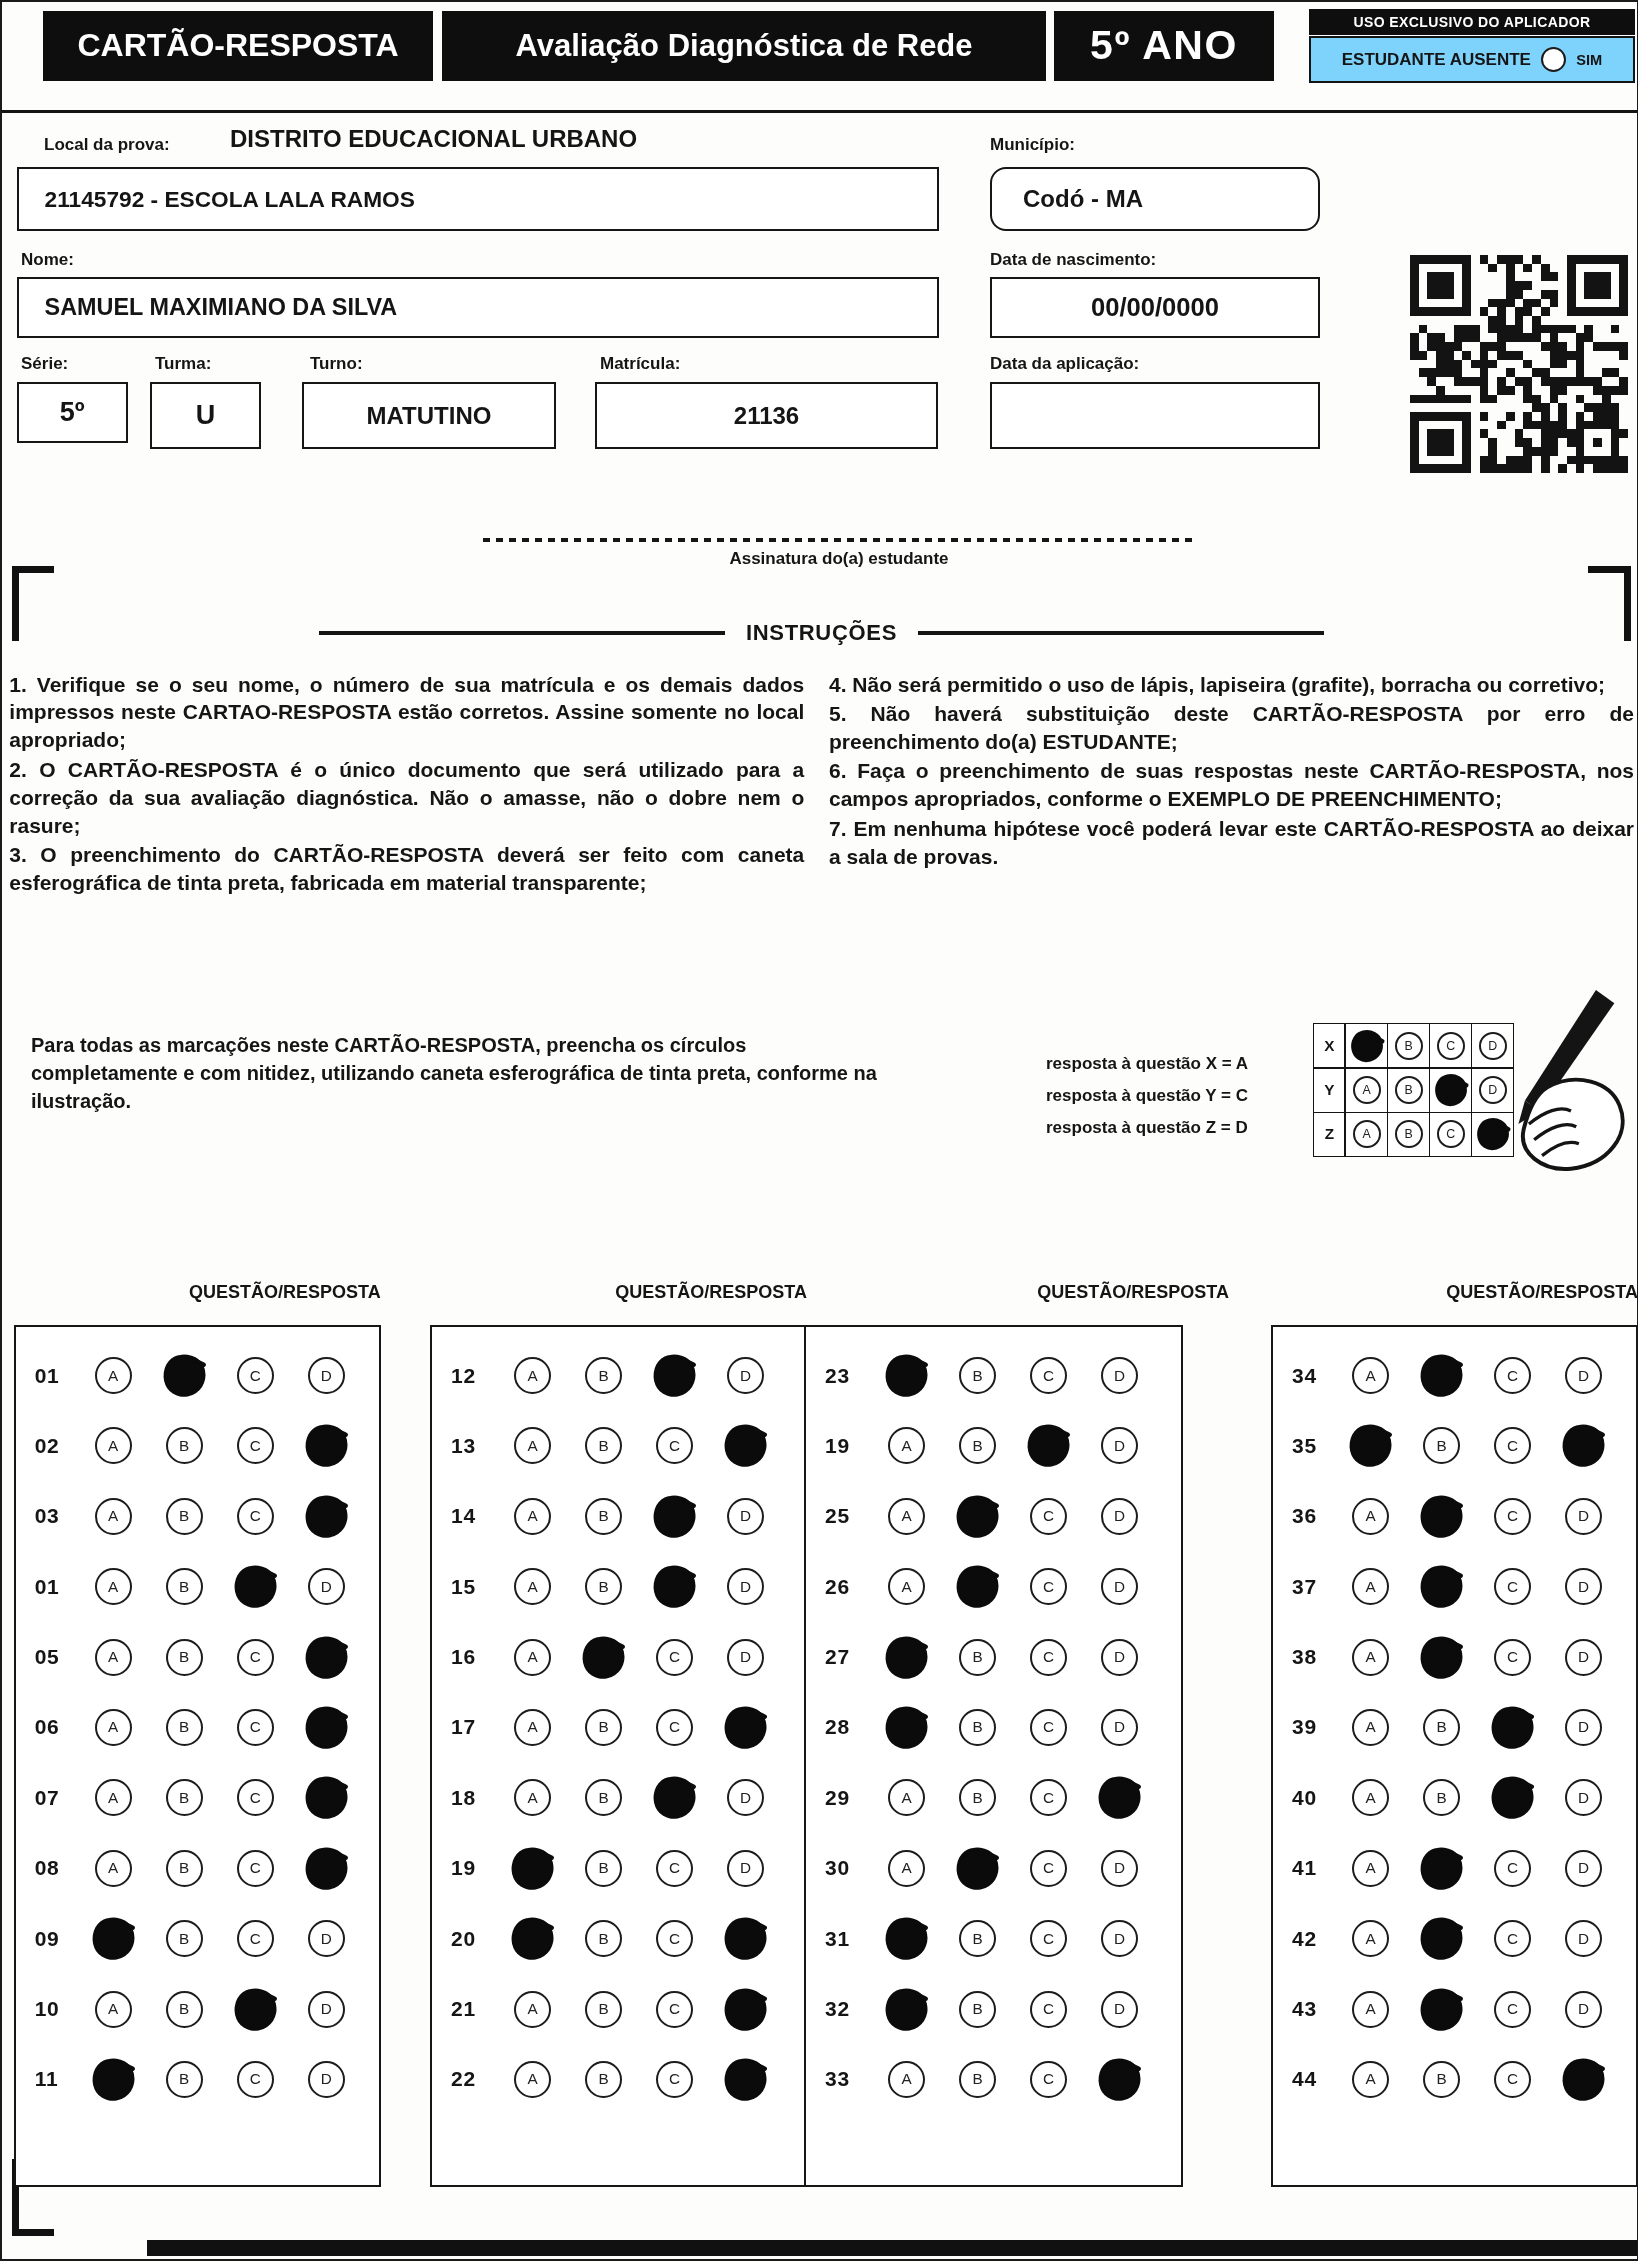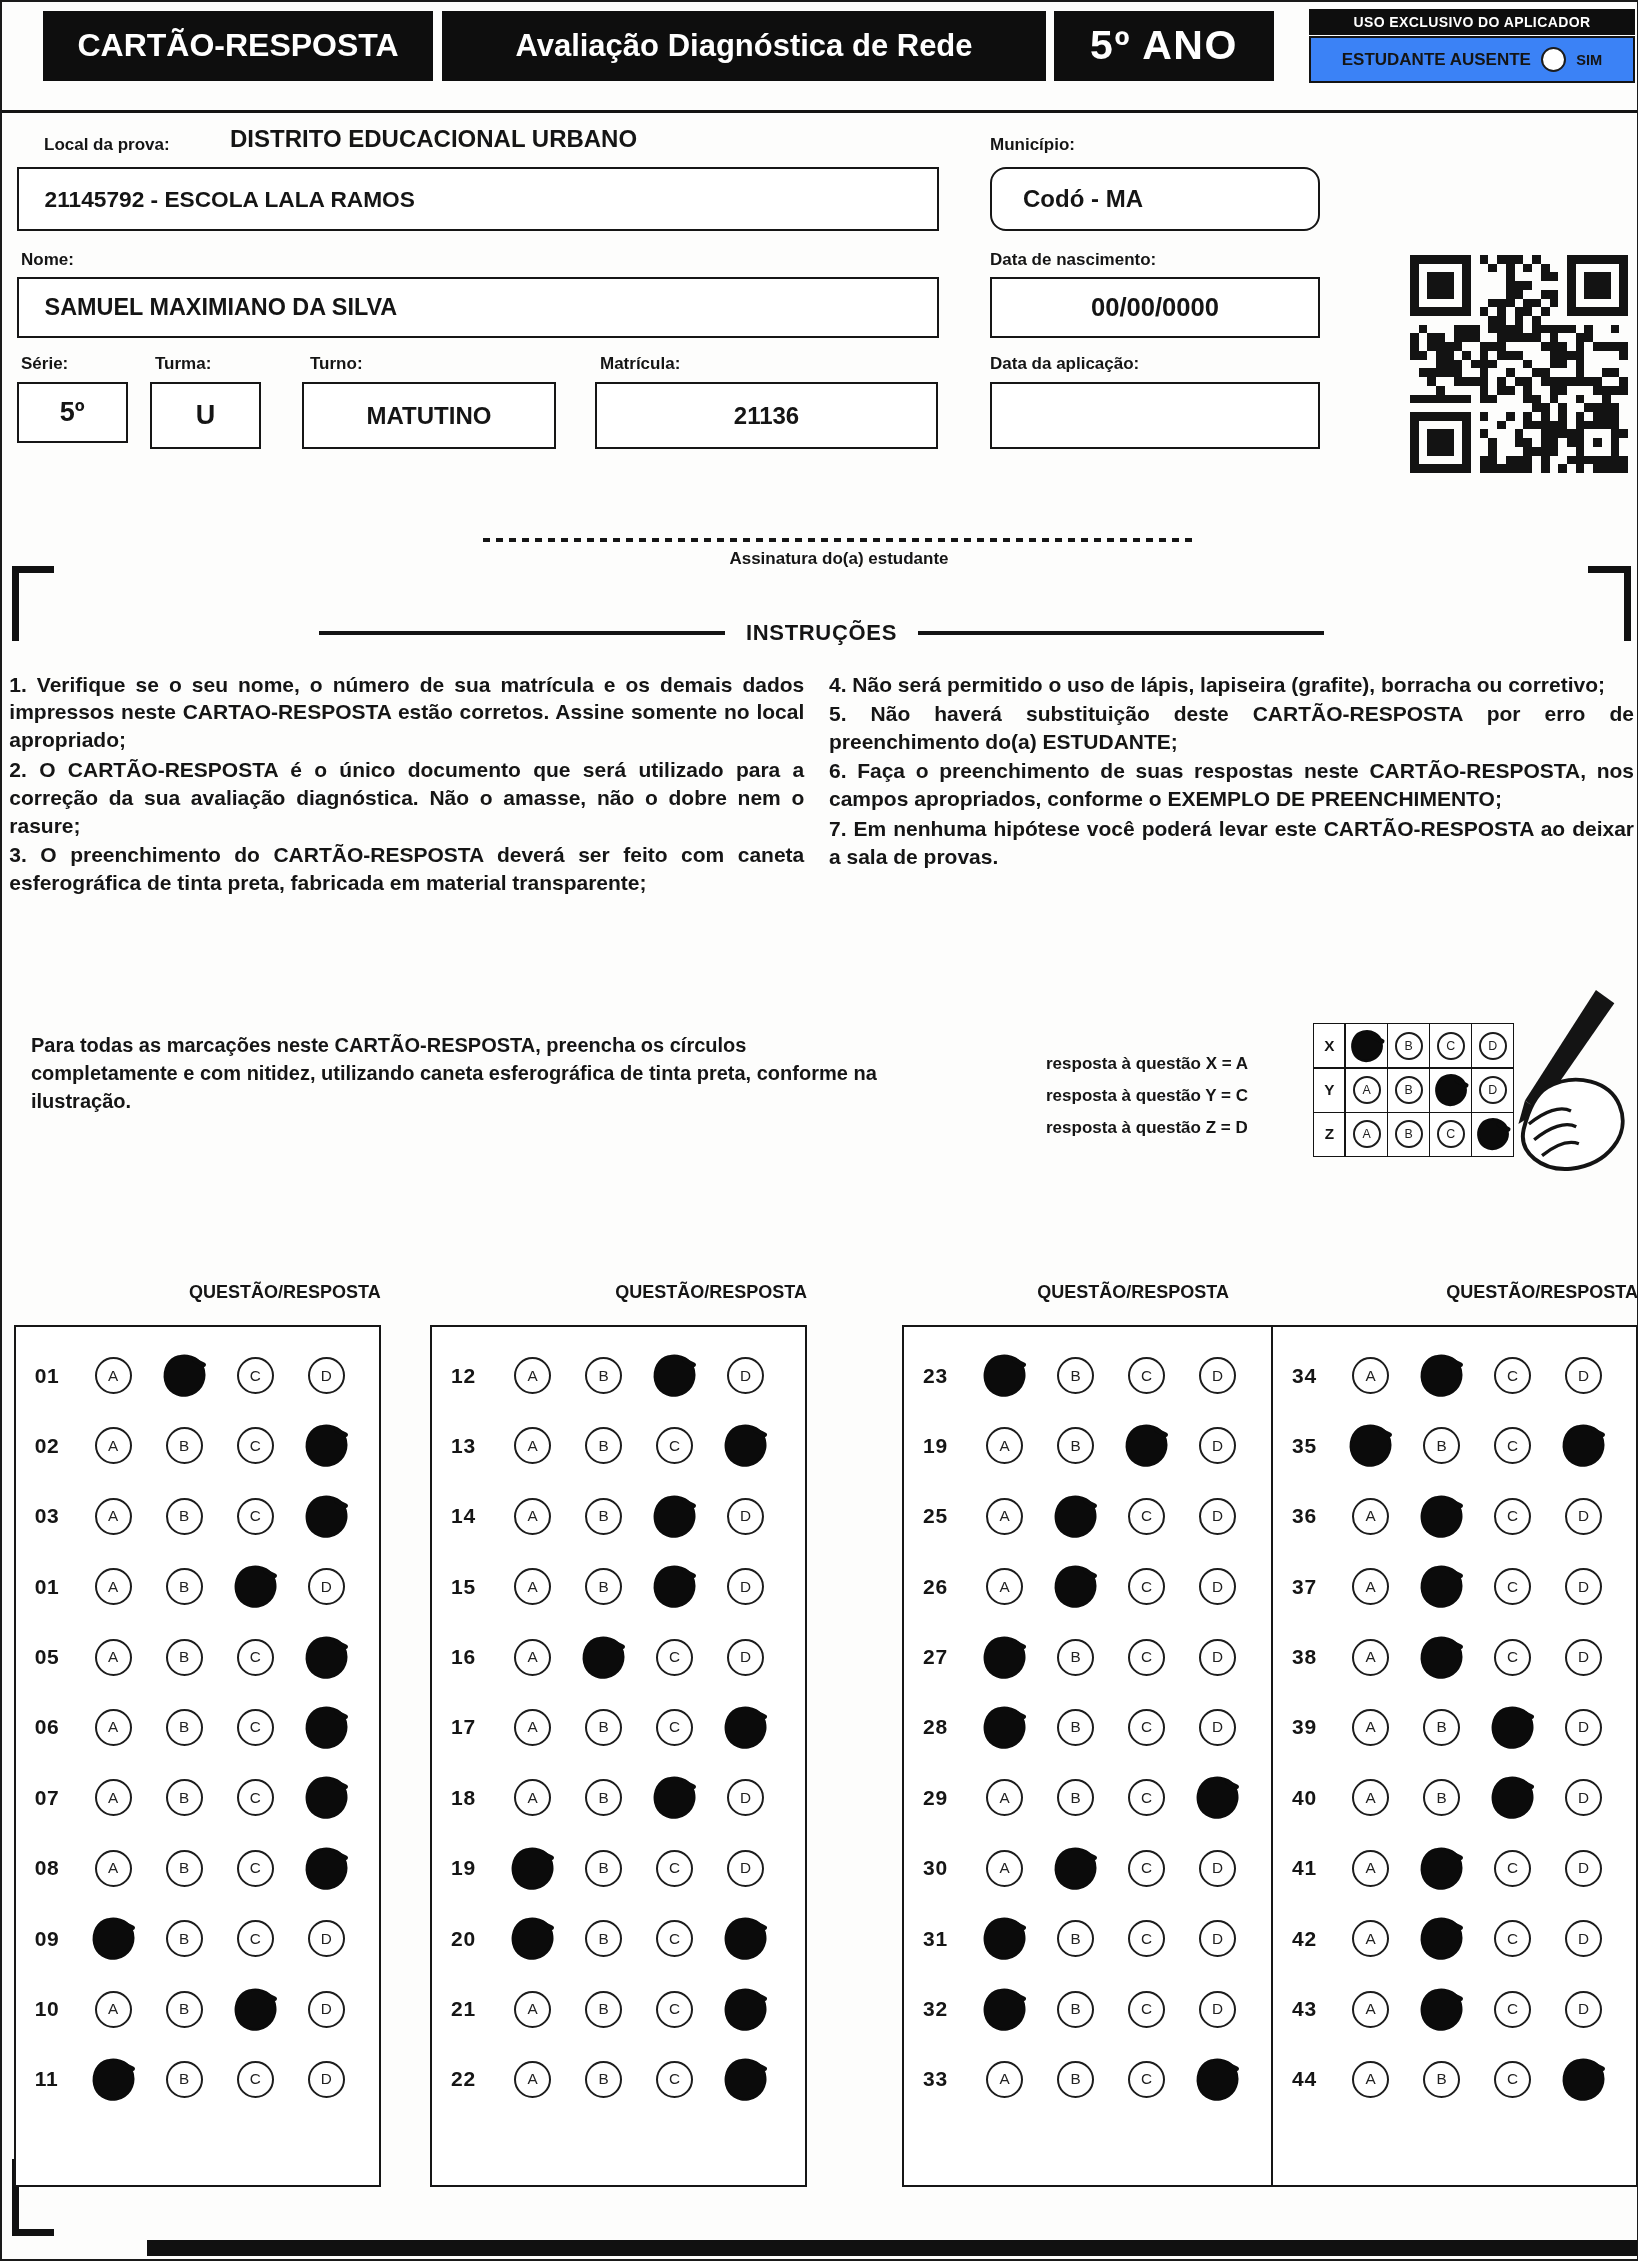--- a/index.html
+++ b/index.html
@@ -44,21 +44,21 @@
 </head>
 <body>
 
 <div class="page">
 
   <div class="blackbox abs" style="left:41px;top:8.8px;width:390px;height:70px;font-size:32px;">CARTÃO-RESPOSTA</div>
   <div class="blackbox abs" style="left:440px;top:8.8px;width:604px;height:70px;font-size:31px;">Avaliação Diagnóstica de Rede</div>
   <div class="blackbox abs" style="left:1052px;top:8.8px;width:220px;height:70px;font-size:41px;letter-spacing:1.5px;">5º ANO</div>
 
   <div class="blackbox abs" style="left:1307px;top:7.3px;width:326px;height:26px;font-size:14px;letter-spacing:0.4px;">USO EXCLUSIVO DO APLICADOR</div>
-  <div class="abs" style="left:1307px;top:34px;width:326px;height:47px;border:2.2px solid #141414;background:#3b82f6;display:flex;align-items:center;justify-content:center;gap:10.2px;">
+  <div class="abs" style="left:1307px;top:34px;width:326px;height:47px;border:2.2px solid #141414;background:#7dd3fc;display:flex;align-items:center;justify-content:center;gap:10.2px;">
     <span style="font-weight:700;font-size:17px;">ESTUDANTE AUSENTE</span>
     <span class="bubble" style="width:25px;height:25px;"></span>
     <span style="font-weight:700;font-size:14.6px;">SIM</span>
   </div>
 
   <div class="rule" style="left:0;top:108px;width:1639px;height:2.9px;"></div>
 
   <span class="lbl" style="left:42px;top:133px;">Local da prova:</span>
   <span class="abs" style="left:228px;top:123px;font-weight:700;font-size:24px;">DISTRITO EDUCACIONAL URBANO</span>
   <span class="lbl" style="left:988px;top:133px;">Município:</span>
@@ -669,21 +669,21 @@
         <span class="bubble filled"></span>
       </div>
       <div class="q-row">
         <span class="q-num">22</span>
         <span class="bubble">A</span>
         <span class="bubble">B</span>
         <span class="bubble">C</span>
         <span class="bubble filled"></span>
       </div>
     </div>
-  <div class="answer-box" style="left:900px;top:1323px;width:442px;height:862px;">
+  <div class="answer-box" style="left:802px;top:1323px;width:379px;height:862px;">
       <div class="q-row">
         <span class="q-num">23</span>
         <span class="bubble filled"></span>
         <span class="bubble">B</span>
         <span class="bubble">C</span>
         <span class="bubble">D</span>
       </div>
       <div class="q-row">
         <span class="q-num">19</span>
         <span class="bubble">A</span>

